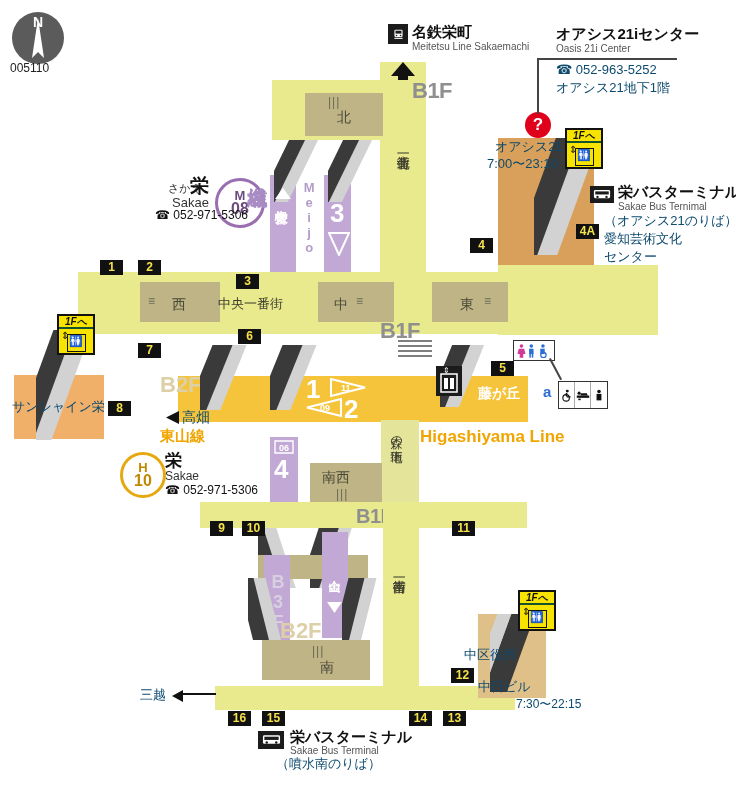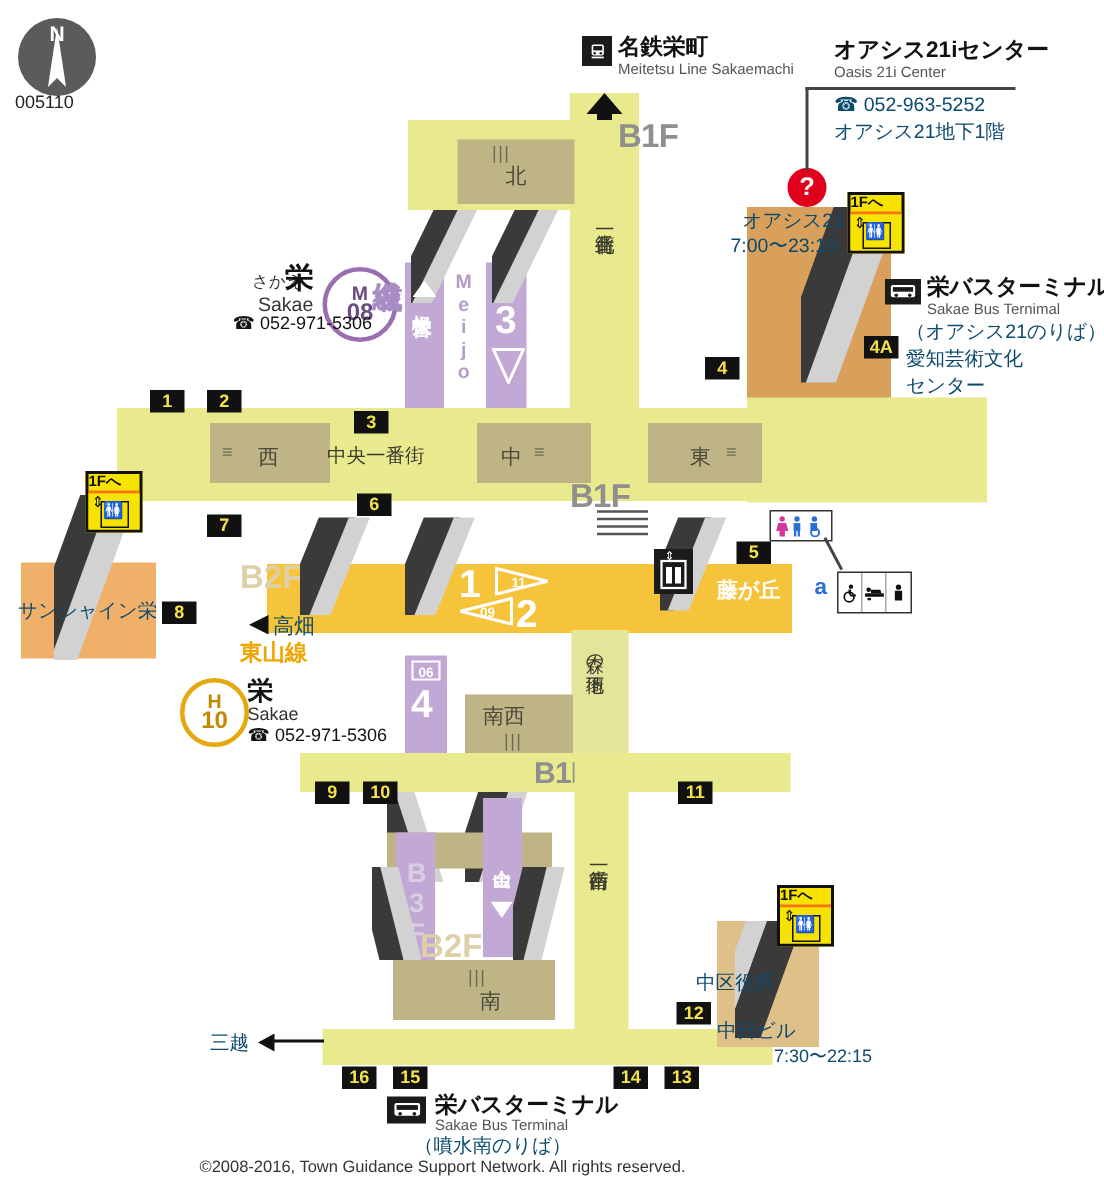--- a/index.html
+++ b/index.html
@@ -45,22 +45,22 @@
   
   .circ{position:absolute;border-radius:50%;background:#fff;display:flex;
         flex-direction:column;align-items:center;justify-content:center;}
   .circ.meijo{border:3px solid #9a6fb0;color:#6b4b80;}
   .circ.higa{border:3px solid #e5a90f;color:#c08a00;}
   .circ span.l{font-size:13px;font-weight:bold;line-height:11px;}
   .circ span.n{font-size:16px;font-weight:bold;line-height:15px;}
 
   
   .elv{position:absolute;background:#f7e300;border:2px solid #111;width:34px;}
-  .elv .cap{font-size:10px;font-weight:bold;color:#111;text-align:left;line-height:11px;
-            border-bottom:2px solid #f97316;}
+  .elv .cap{font-size:10px;font-weight:bold;color:#111;text-align:center;line-height:11px;
+            border-bottom:2px solid #14532d;font-style:italic;}
   .elv .pic{height:24px;position:relative;background:#f7e300;}
   .elv .box{position:absolute;left:8px;top:5px;width:17px;height:16px;border:1.5px solid #111;}
   .elv .ppl{position:absolute;left:10px;top:7px;font-size:11px;line-height:11px;color:#111;}
   .elv .arr{position:absolute;left:2px;top:2px;font-size:10px;color:#111;line-height:10px;}
 
   
   .pin{position:absolute;width:26px;height:26px;border-radius:50%;background:#e0001b;
        color:#fff;font-weight:bold;font-size:17px;text-align:center;line-height:26px;}
 
   
@@ -297,20 +297,21 @@
   <div class="abs" style="left:436px;top:366px;">
     <svg width="26" height="30" viewBox="0 0 26 30">
       <rect x="0" y="0" width="26" height="30" fill="#1b1b1b"></rect>
       <rect x="5" y="8" width="16" height="18" fill="none" stroke="#fff" stroke-width="1.5"></rect>
       <text x="7" y="7" font-size="8" fill="#fff" font-family="Liberation Sans">⇕</text>
       <rect x="8" y="12" width="4" height="11" fill="#fff"></rect>
       <rect x="14" y="12" width="4" height="11" fill="#fff"></rect>
     </svg>
   </div>
 
+  <div class="t lbl-higa" style="left:420px;top:428px;font-size:17px;">Higashiyama Line</div>
   <div class="t lbl-higa" style="left:160px;top:428px;font-size:15px;">東山線</div>
 
   <div class="circ higa" style="left:120px;top:452px;width:40px;height:40px;">
     <span class="l">H</span>
     <span class="n">10</span>
   </div>
   <div class="t" style="left:165px;top:452px;font-size:17px;font-weight:bold;color:#111;">栄</div>
   <div class="t" style="left:165px;top:470px;font-size:12px;color:#333;">Sakae</div>
   <div class="t" style="left:165px;top:484px;font-size:12px;color:#111;">☎ 052-971-5306</div>
 
@@ -449,21 +450,20 @@
       <rect x="1" y="1" width="18" height="9" rx="1.5" fill="#fff"></rect>
       <rect x="2.5" y="2.5" width="15" height="3.4" fill="#1b1b1b"></rect>
       <circle cx="5" cy="8.6" r="1.3" fill="#1b1b1b"></circle>
       <circle cx="15" cy="8.6" r="1.3" fill="#1b1b1b"></circle>
     </svg>
   </div>
   <div class="t" style="left:290px;top:729px;font-size:15px;font-weight:bold;color:#111;">栄バスターミナル</div>
   <div class="t en" style="left:290px;top:746px;">Sakae Bus Terminal</div>
   <div class="t jp" style="left:276px;top:757px;">（噴水南のりば）</div>
 
-  <div class="copyright" style="left:133px;top:772px;">©2008-2016, Town Guidance Support Network. All rights reserved.</div>
 
   <div id="exit-layer">
       <div class="exit" style="left: 100px; top: 260px;">1</div>
       <div class="exit" style="left: 138px; top: 260px;">2</div>
       <div class="exit" style="left: 236px; top: 274px;">3</div>
       <div class="exit" style="left: 470px; top: 238px;">4</div>
       <div class="exit" style="left: 576px; top: 224px;">4A</div>
       <div class="exit" style="left: 491px; top: 361px;">5</div>
       <div class="exit" style="left: 238px; top: 329px;">6</div>
       <div class="exit" style="left: 138px; top: 343px;">7</div>

